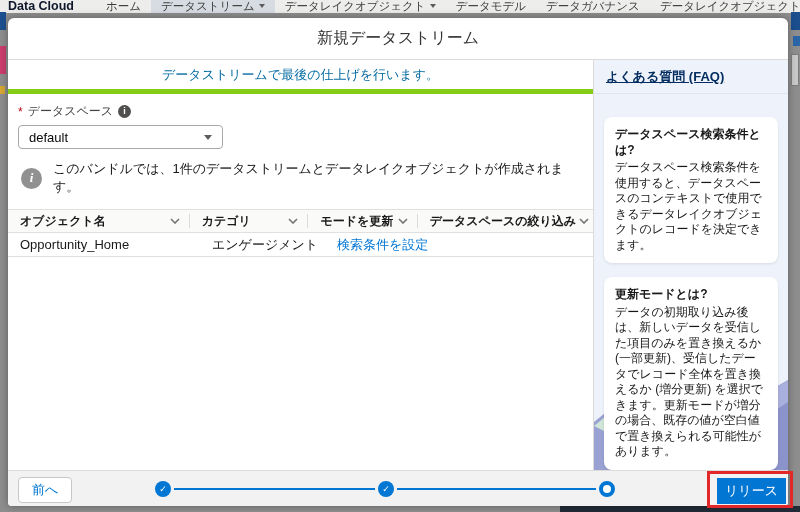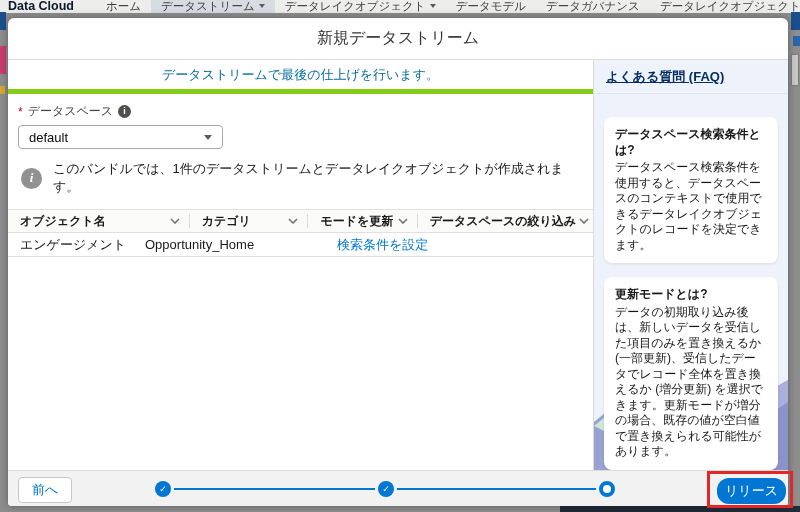--- a/index.html
+++ b/index.html
@@ -73,21 +73,21 @@
   .faq-q { font-weight:700; margin-bottom:2px; }
   .mountains { position:absolute; left:0; bottom:0; width:194px; height:108px; z-index:1; }
 
   
   .modal-footer { position:absolute; left:0; right:0; bottom:0; height:36px; background:#f3f2f2;
                   border-top:1px solid #dddbda; border-radius:0 0 4px 4px; }
   .btn-back { position:absolute; left:10px; top:6px; height:26px; padding:0 13px; background:#fff;
               border:1px solid #c9c7c5; border-radius:4px; color:#0176d3; font-size:13px; cursor:pointer;
               font-family:"Liberation Sans","DejaVu Sans",sans-serif; }
   .btn-release { position:absolute; right:2px; top:7px; height:26px; width:69px; background:#0176d3; border:none;
-                 border-radius:12px; color:#fff; font-size:13px; cursor:pointer;
+                 border-radius:0; color:#fff; font-size:13px; cursor:pointer;
                  font-family:"Liberation Sans","DejaVu Sans",sans-serif; }
   .progress { position:absolute; left:147px; top:9px; width:460px; height:18px; }
   .track { position:absolute; left:8px; width:444px; top:8px; height:2px; background:#0176d3; }
   .dot { position:absolute; top:1px; width:16px; height:16px; border-radius:50%; box-shadow:0 0 0 3px #f3f2f2;
          display:flex; align-items:center; justify-content:center; }
   .dot.done { background:#0176d3; color:#fff; font-size:9px; font-weight:700; }
   .dot.current { background:#fff; border:4px solid #0176d3; }
   .dot1 { left:0; } .dot2 { left:223px; } .dot3 { left:444px; }
 
   
@@ -181,22 +181,22 @@
                 </svg>
             </div>
             <div class="th c4">
               <span>データスペースの絞り込み</span>
               <svg class="chev" width="10" height="6" viewBox="0 0 10 6">
                   <path d="M1 1l4 4 4-4" fill="none" stroke="#747474" stroke-width="1.6"></path>
                 </svg>
             </div>
           </div>
           <div class="tbl-row">
+            <div class="td c1">Opportunity_Home</div>
             <div class="td c2">エンゲージメント</div>
-            <div class="td c1">Opportunity_Home</div>
             <div class="td c4"><a class="link">検索条件を設定</a></div>
           </div>
         </div>
       </div>
     </div>
 
     <div class="faq">
       <div class="faq-title-row">よくある質問 (FAQ)</div>
 
       <div class="faq-card first">

